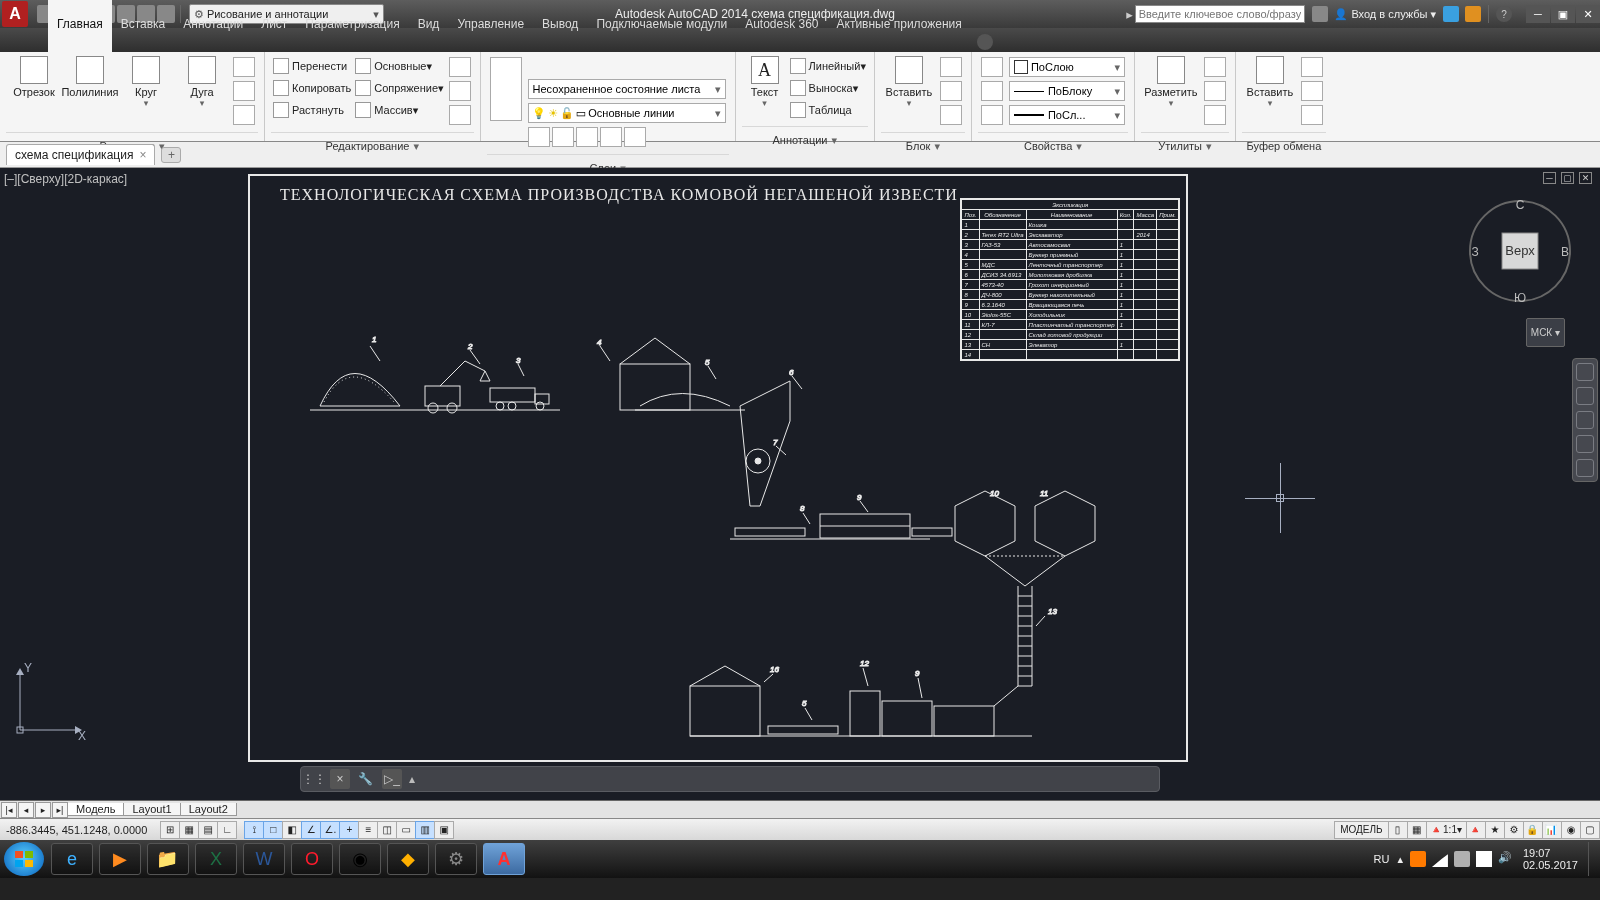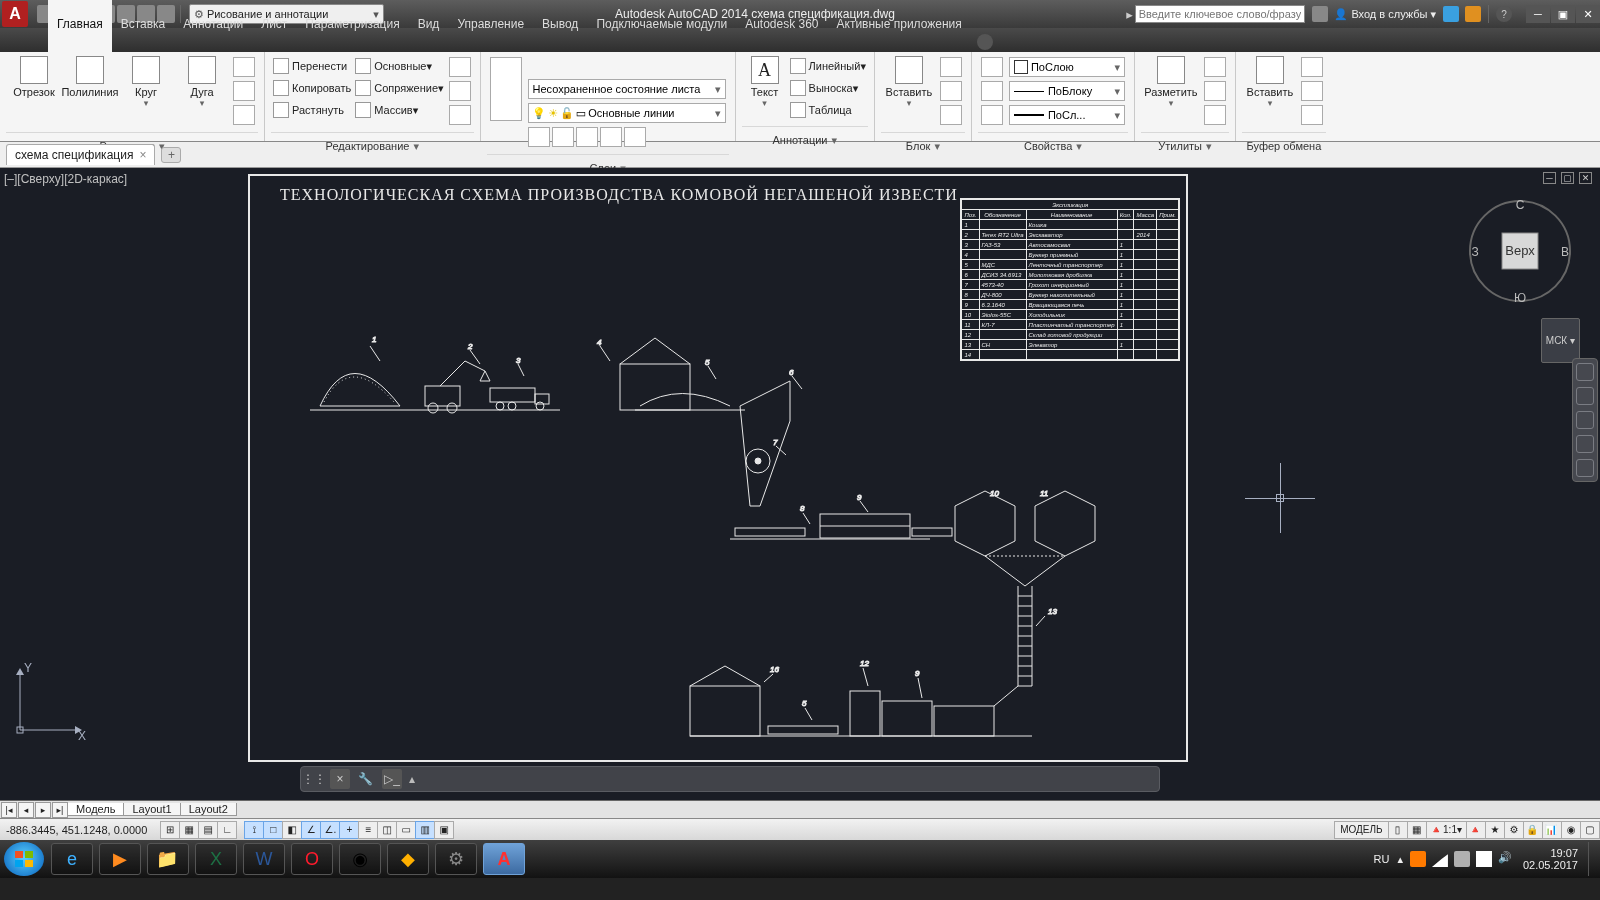--- a/index.html
+++ b/index.html
@@ -44,21 +44,21 @@
   .filetab{background:#fff;border:1px solid #aaa;border-bottom:none;border-top-left-radius:3px;border-top-right-radius:3px;padding:3px 8px;display:flex;align-items:center;color:#222;}
   .filetab .x{margin-left:6px;color:#888;cursor:pointer;}
   .addtab{width:20px;height:16px;background:#ddd;border:1px solid #aaa;border-radius:3px;margin-left:6px;display:flex;align-items:center;justify-content:center;color:#666;font-size:12px;cursor:pointer;}
   
   .draw-wrap{position:relative;height:632px;background:#1a1d25;}
   .vp-label{position:absolute;top:4px;left:4px;color:#c0c0c0;font-size:12px;}
   .doc-win{position:absolute;top:4px;right:8px;display:flex;gap:5px;}
   .doc-win div{width:13px;height:12px;border:1px solid #888;color:#ccc;font-size:9px;text-align:center;line-height:10px;cursor:pointer;}
   .viewcube{position:absolute;top:28px;right:25px;width:110px;height:110px;}
   .viewcube svg{width:100%;height:100%;}
-  .wcs-badge{position:absolute;top:150px;right:20px;background:#3b3e46;color:#ccc;border:1px solid #666;font-size:10px;padding:16px 4px;border-radius:2px;}
+  .wcs-badge{position:absolute;top:150px;right:35px;background:#3b3e46;color:#ccc;border:1px solid #666;font-size:10px;padding:8px 4px;border-radius:2px;}
   .navbar{position:absolute;top:190px;right:2px;width:26px;background:#46484f;border:1px solid #666;border-radius:4px;padding:4px 0;display:flex;flex-direction:column;align-items:center;gap:6px;}
   .nav-i{width:18px;height:18px;border:1px solid #7a7c83;border-radius:3px;cursor:pointer;}
   .ucs-axes{position:absolute;left:10px;bottom:56px;color:#a7afc1;font-size:12px;font-family:serif;}
   .crosshair{position:absolute;left:1280px;top:330px;pointer-events:none;}
   .crosshair:before,.crosshair:after{content:"";position:absolute;background:#a7afc1;}
   .crosshair:before{left:-35px;top:0;width:70px;height:1px;}
   .crosshair:after{top:-35px;left:0;height:70px;width:1px;}
   .crosshair .box{position:absolute;left:-4px;top:-4px;width:8px;height:8px;border:1px solid #a7afc1;}
   .drawing-frame{position:absolute;left:248px;top:6px;width:940px;height:588px;border:2px solid #e8e8e8;}
   .drawing-title{color:#e8e8e8;font-family:"Times New Roman",serif;font-size:16px;letter-spacing:1px;margin:10px 0 0 30px;}
@@ -86,21 +86,21 @@
   .sb-spacer{flex:1;}
   .sb-text{padding:0 4px;}
   
   .taskbar{height:38px;background:linear-gradient(#3f3f3f,#121212);display:flex;align-items:center;padding:0 4px;}
   .start{width:40px;height:34px;background:radial-gradient(circle at 50% 45%,#5bd0ff,#045dbb);border-radius:50%;cursor:pointer;display:flex;align-items:center;justify-content:center;margin-right:4px;}
   .start svg{width:22px;height:22px;}
   .task-i{width:42px;height:32px;border:1px solid #555;border-radius:3px;margin:0 3px;display:flex;align-items:center;justify-content:center;font-size:18px;cursor:pointer;background:rgba(0,0,0,.2);}
   .task-i.active{background:linear-gradient(#6fa2d8,#3c6aa1);border-color:#6fa2d8;}
   .tray{margin-left:auto;display:flex;align-items:center;color:#eee;font-size:11px;}
   .tray-i{width:16px;height:16px;margin:0 3px;}
-  .clock{text-align:right;line-height:12px;margin:8px 6px;}
+  .clock{line-height:12px;margin:8px 6px;}
 </style>
 </head>
 <body>
 
 <div class="qat">
   <div class="app-logo">A</div>
   <span class="qat-btn"></span>
   <span class="qat-btn"></span>
   <span class="qat-btn"></span>
   <span class="qat-btn"></span>

